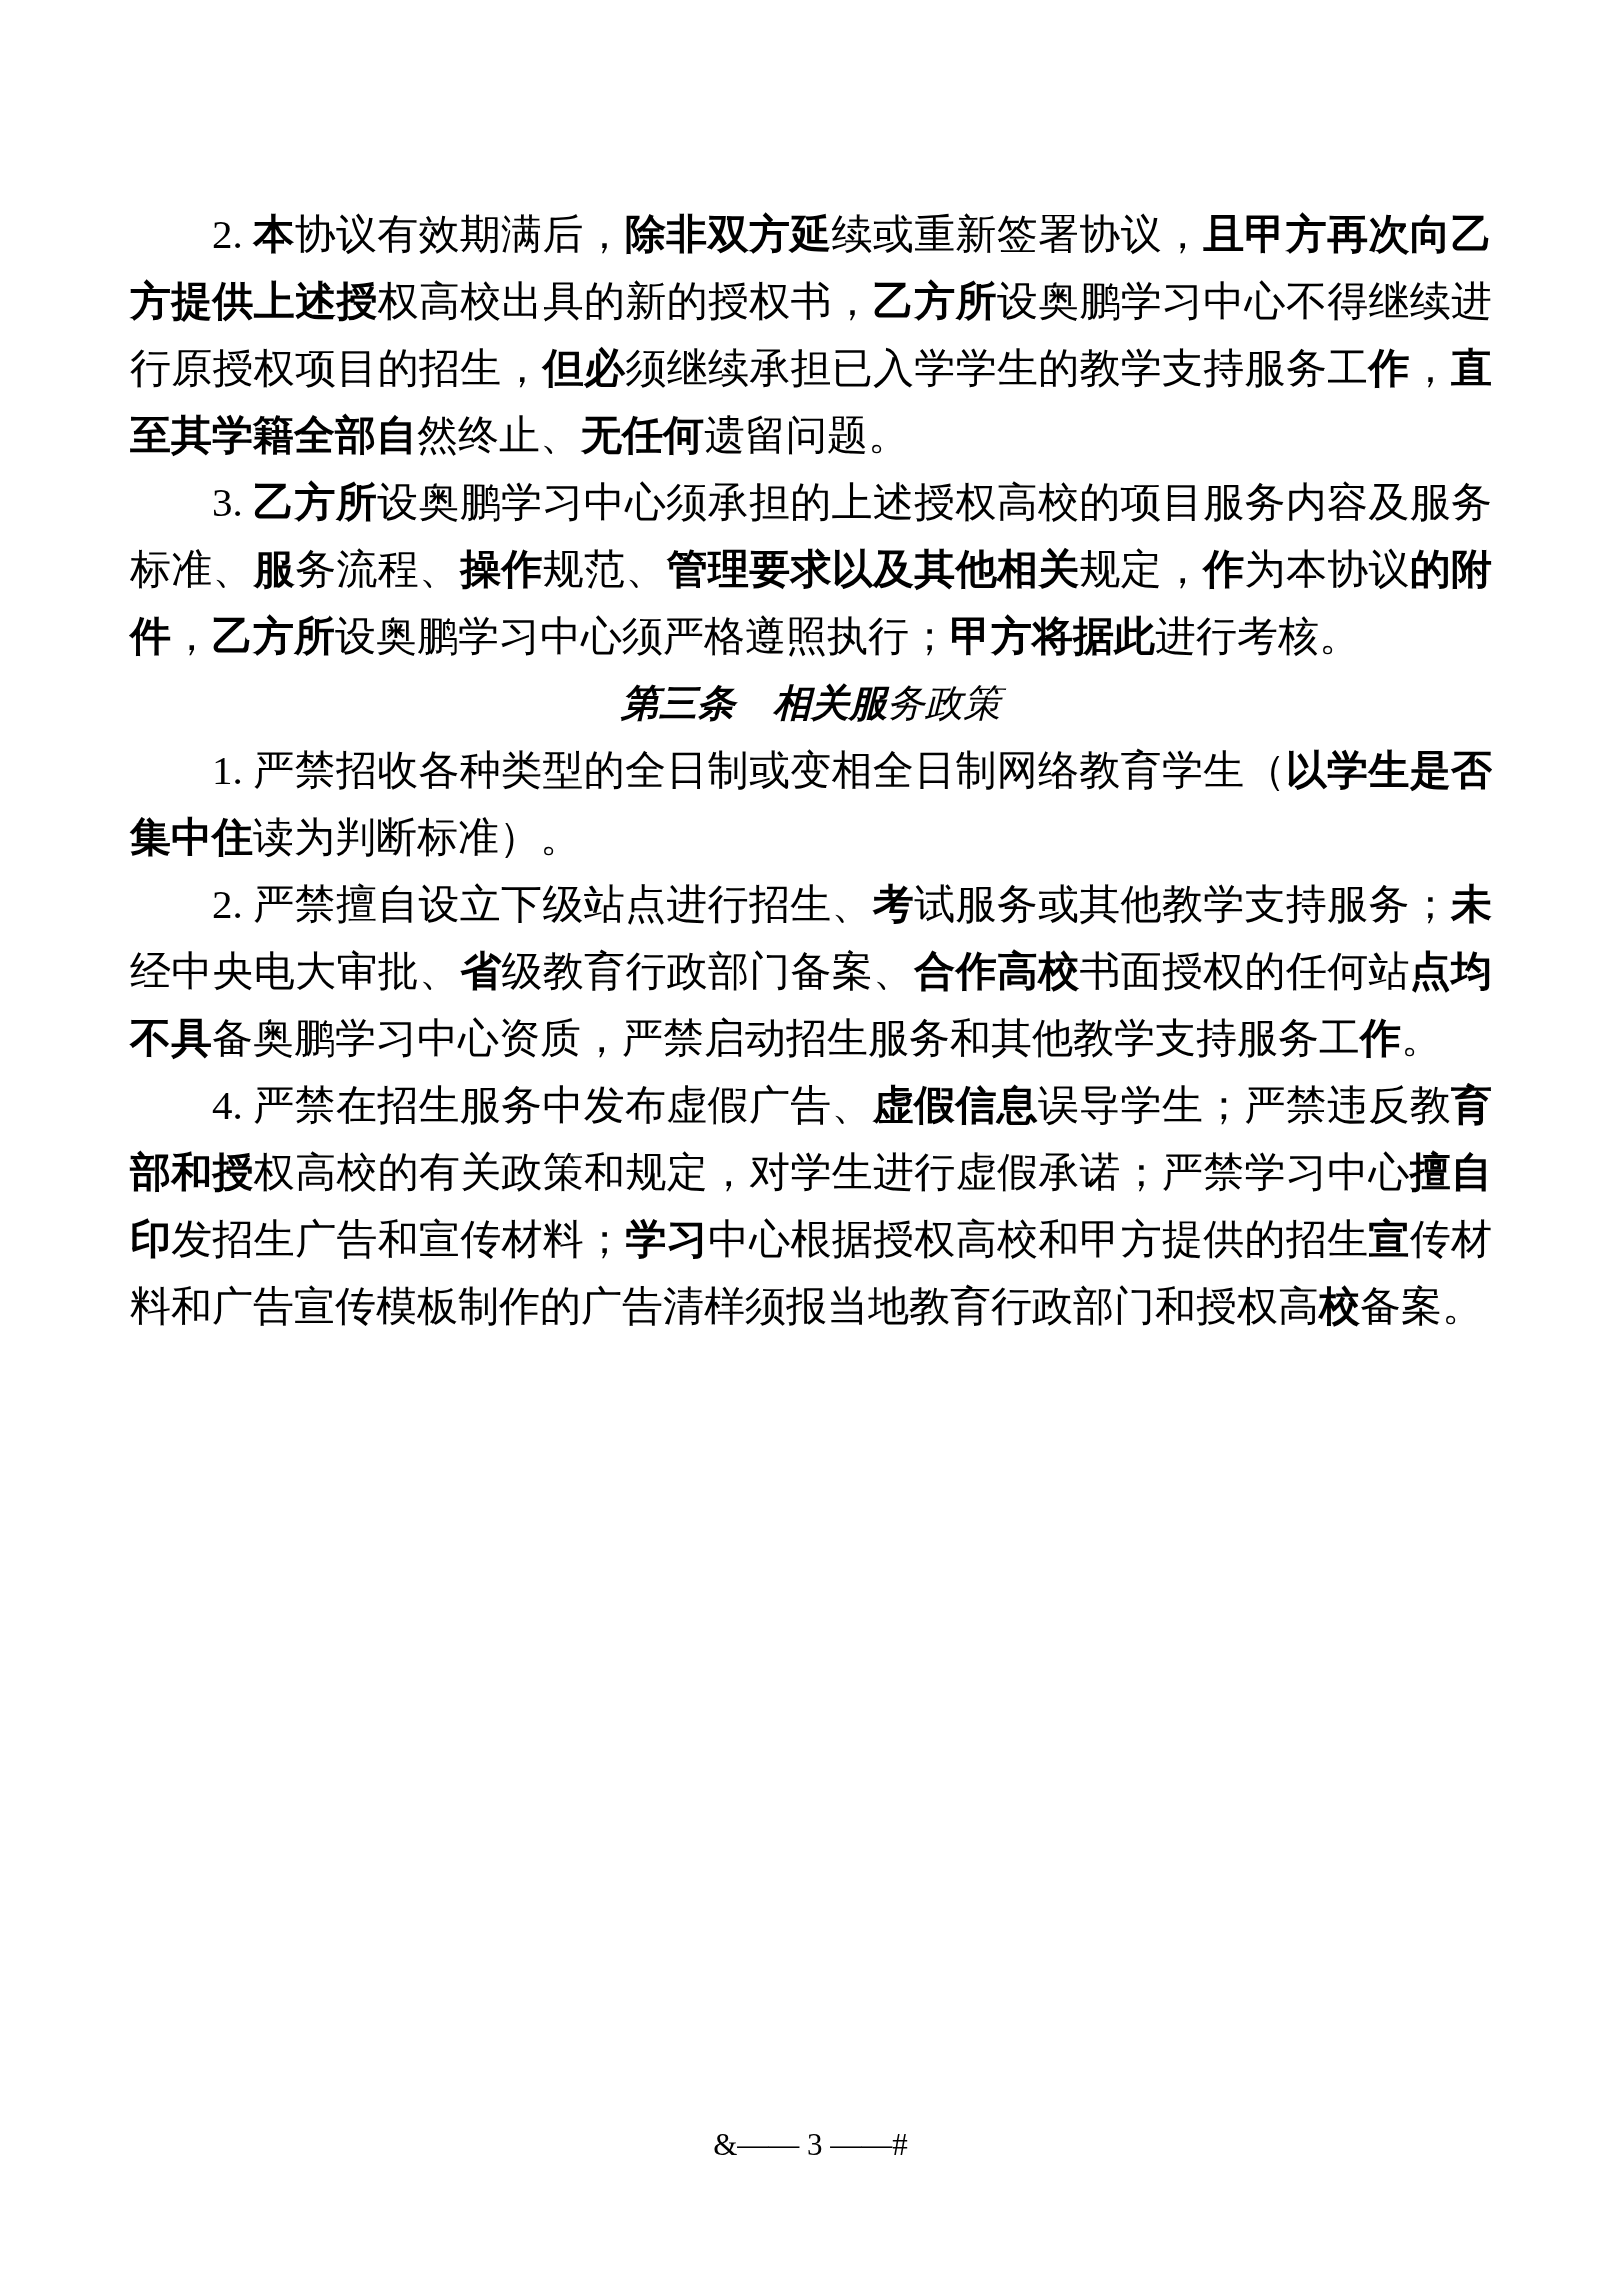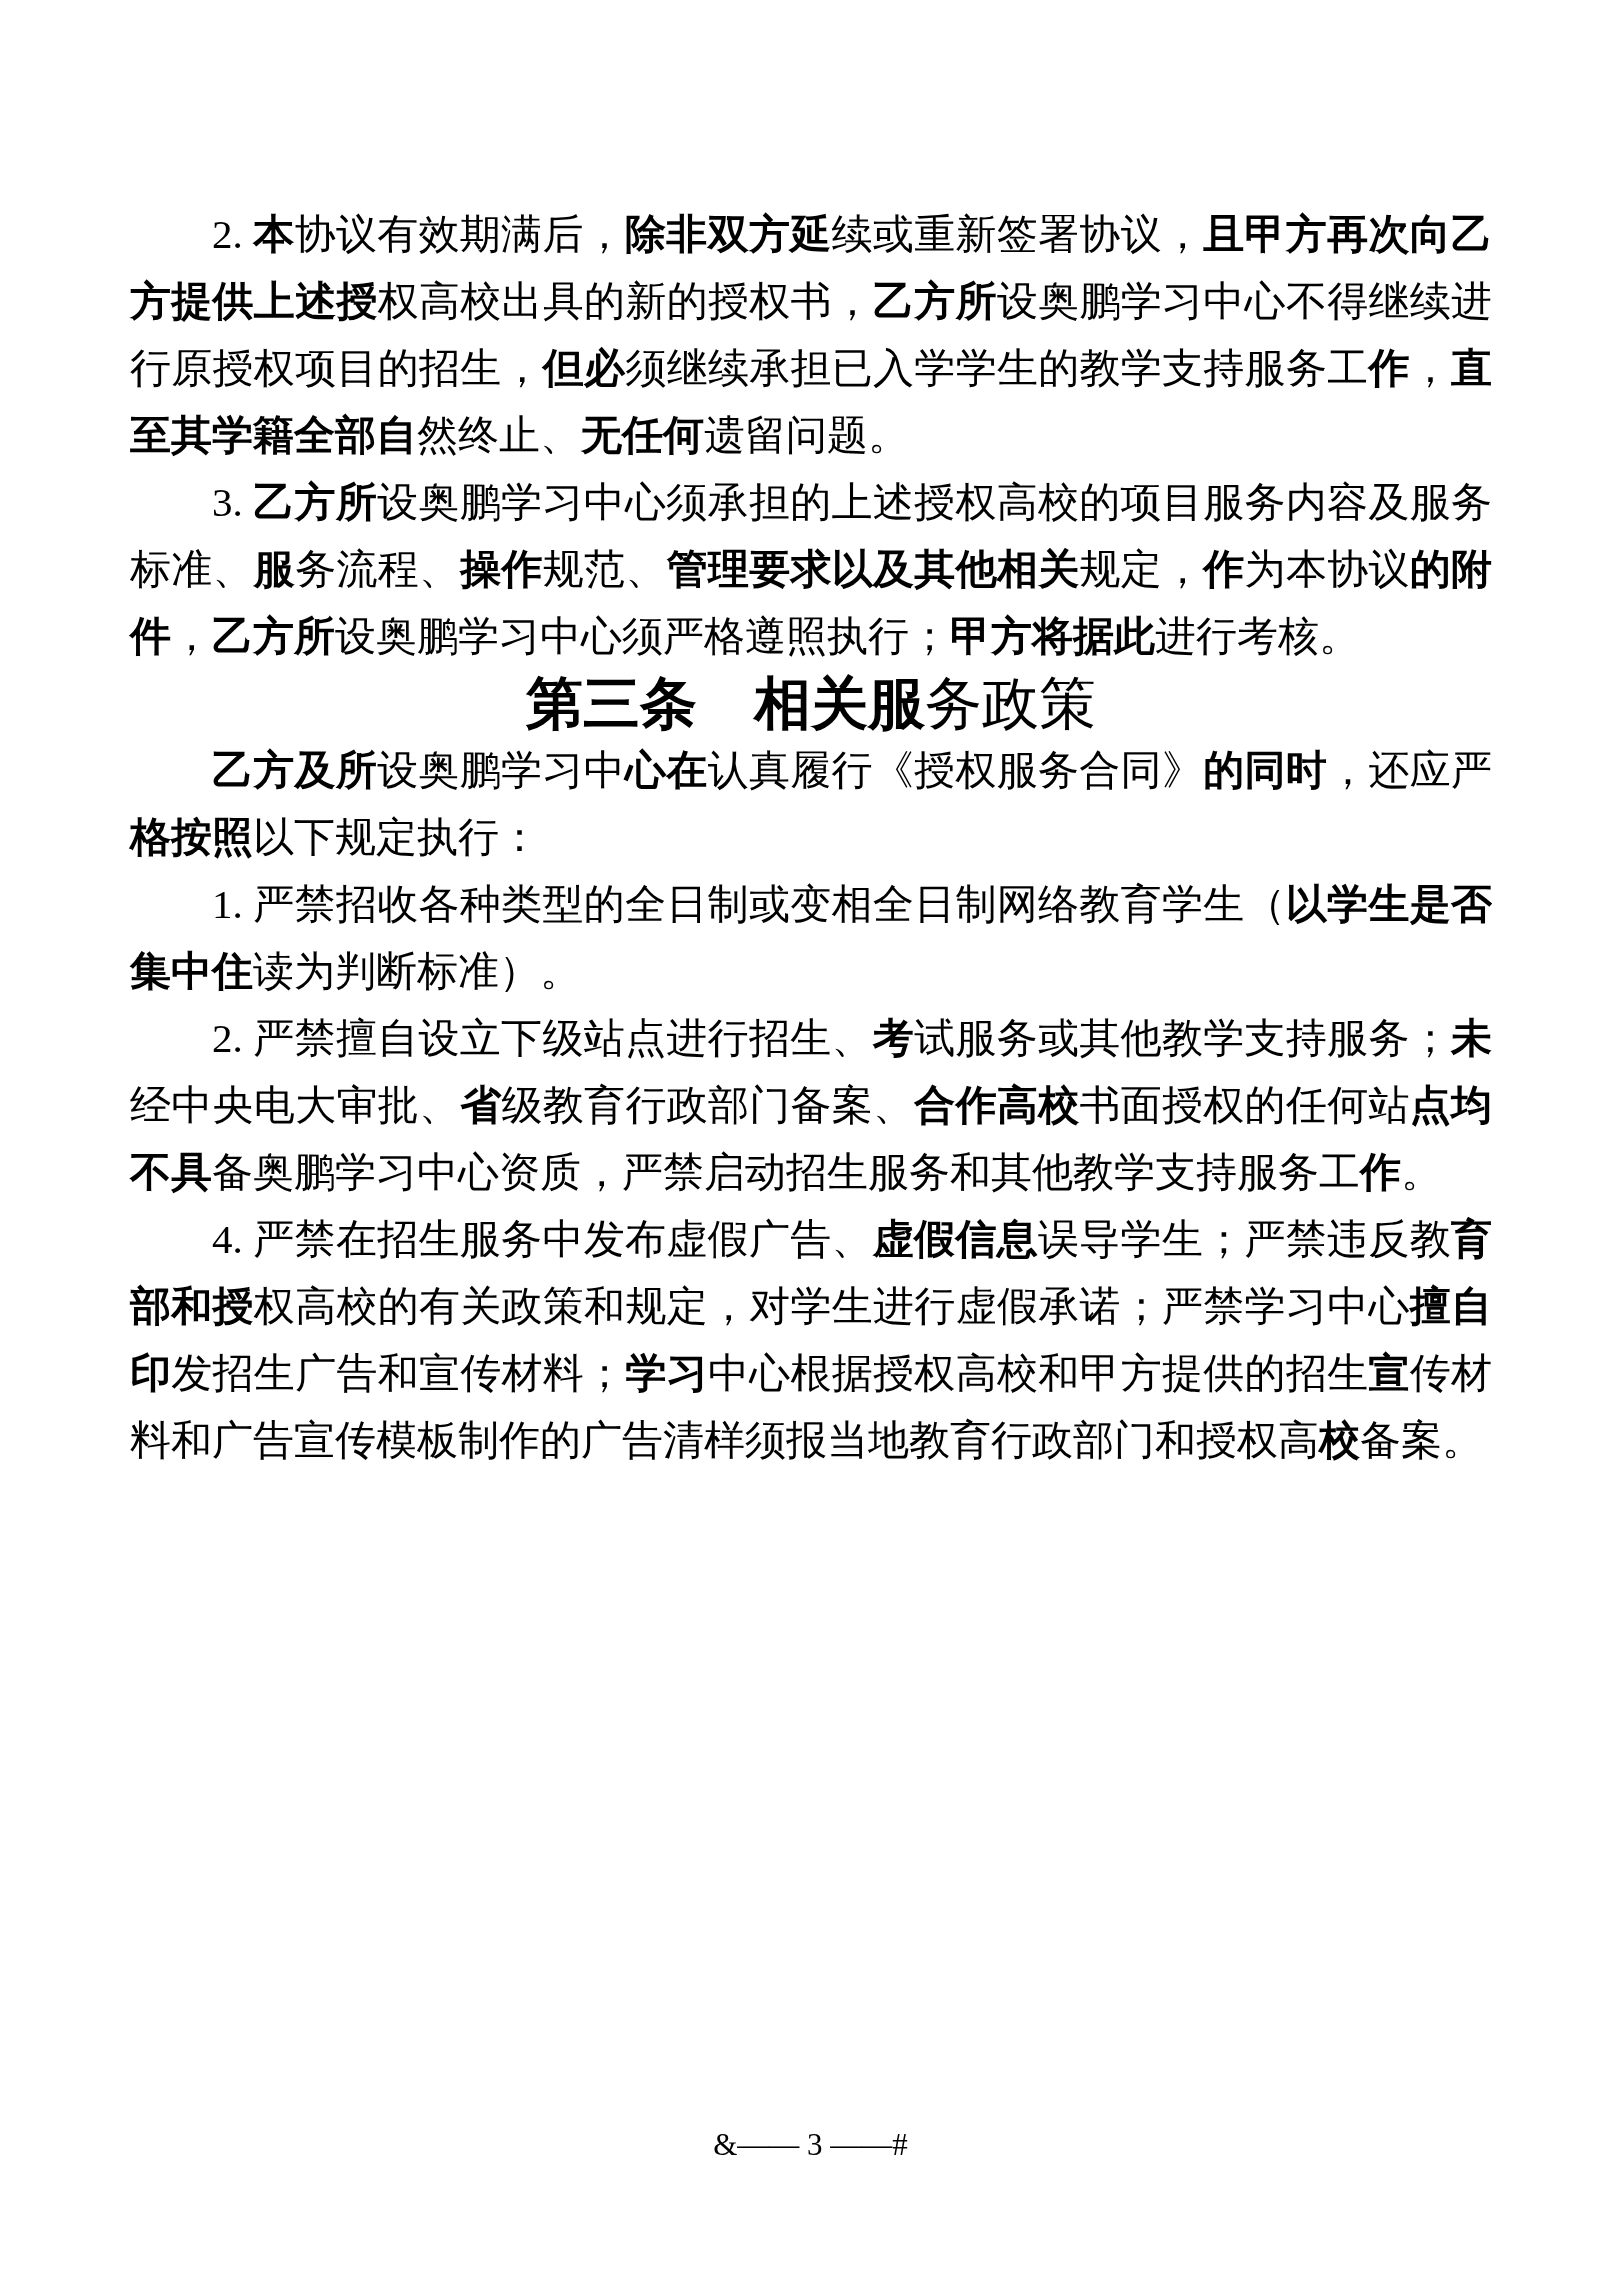--- a/index.html
+++ b/index.html
@@ -25,24 +25,25 @@
     font-size: 41px;
     line-height: 67px;
     text-align: justify;
     text-indent: 2em;
     letter-spacing: 0;
     word-break: normal;
     line-break: strict;
   }
   p.heading {
     margin: 0;
-    font-size: 57px;
+    font-size: 38px;
     line-height: 67px;
     text-align: center;
     text-indent: 0;
+    font-style: italic;
   }
   .bold {
     font-weight: 700;
   }
   .serif {
     font-family: "Liberation Serif", "DejaVu Serif", serif;
   }
   .footer {
     position: absolute;
     left: 0;
@@ -56,20 +57,19 @@
   }
 </style>
 </head>
 <body>
 
 <div class="page">
   <div class="content">
       <p class="body-para"><span class="serif">2. </span><span class="bold">本</span><span>协议有效期满后，</span><span class="bold">除非双方延</span><span>续或重新签署协议，</span><span class="bold">且甲方再次向</span><span class="bold">乙方提供上述授</span><span>权高校出具的新的授权书，</span><span class="bold">乙方所</span><span>设奥鹏学习中心不得继续进行原授权项目的招生，</span><span class="bold">但必</span><span>须继续承担已入学学生的教学支持服务工</span><span class="bold">作</span><span>，</span><span class="bold">直至其学籍全部自</span><span>然终止、</span><span class="bold">无任何</span><span>遗留问题。</span></p>
       <p class="body-para"><span class="serif">3. </span><span class="bold">乙方所</span><span>设奥鹏学习中心须承担的上述授权高校的项目服务内容及服务标准、</span><span class="bold">服</span><span>务流程、</span><span class="bold">操作</span><span>规范、</span><span class="bold">管理要求以及其他相关</span><span>规定，</span><span class="bold">作</span><span>为本协议</span><span class="bold">的附件</span><span>，</span><span class="bold">乙方所</span><span>设奥鹏学习中心须严格遵照执行；</span><span class="bold">甲方将据此</span><span>进行考核。</span></p>
       <p class="heading"><span class="bold">第三条</span><span class="bold">　</span><span class="bold">相关服</span><span>务政策</span></p>
-      <p class="body-para"><span class="bold">乙方及所</span><span>设奥鹏学习中</span><span class="bold">心在</span><span>认真履行《授权服务合同》</span><span class="bold">的同时</span><span>，还应严</span><span class="bold">格按照</span><span>以下规定执行：</span></p>
       <p class="body-para"><span class="serif">1. </span><span>严禁招收各种类型的全日制或变相全日制网络教育学生（</span><span class="bold">以学生是</span><span class="bold">否集中住</span><span>读为判断标准）。</span></p>
       <p class="body-para"><span class="serif">2. </span><span>严禁擅自设立下级站点进行招生、</span><span class="bold">考</span><span>试服务或其他教学支持服务；</span><span class="bold">未</span><span>经中央电大审批、</span><span class="bold">省</span><span>级教育行政部门备案、</span><span class="bold">合作高校</span><span>书面授权的任何站</span><span class="bold">点均不具</span><span>备奥鹏学习中心资质，严禁启动招生服务和其他教学支持服务工</span><span class="bold">作</span><span>。</span></p>
       <p class="body-para"><span class="serif">4. </span><span>严禁在招生服务中发布虚假广告、</span><span class="bold">虚假信息</span><span>误导学生；严禁违反教</span><span class="bold">育部和授</span><span>权高校的有关政策和规定，对学生进行虚假承诺；严禁学习中心</span><span class="bold">擅自印</span><span>发招生广告和宣传材料；</span><span class="bold">学习</span><span>中心根据授权高校和甲方提供的招生</span><span class="bold">宣</span><span>传材料和广告宣传模板制作的广告清样须报当地教育行政部门和授权高</span><span class="bold">校</span><span>备案。</span></p>
     </div>
   <div class="footer">&amp;—— 3 ——#</div>
 </div>
 
 
 </body></html>

